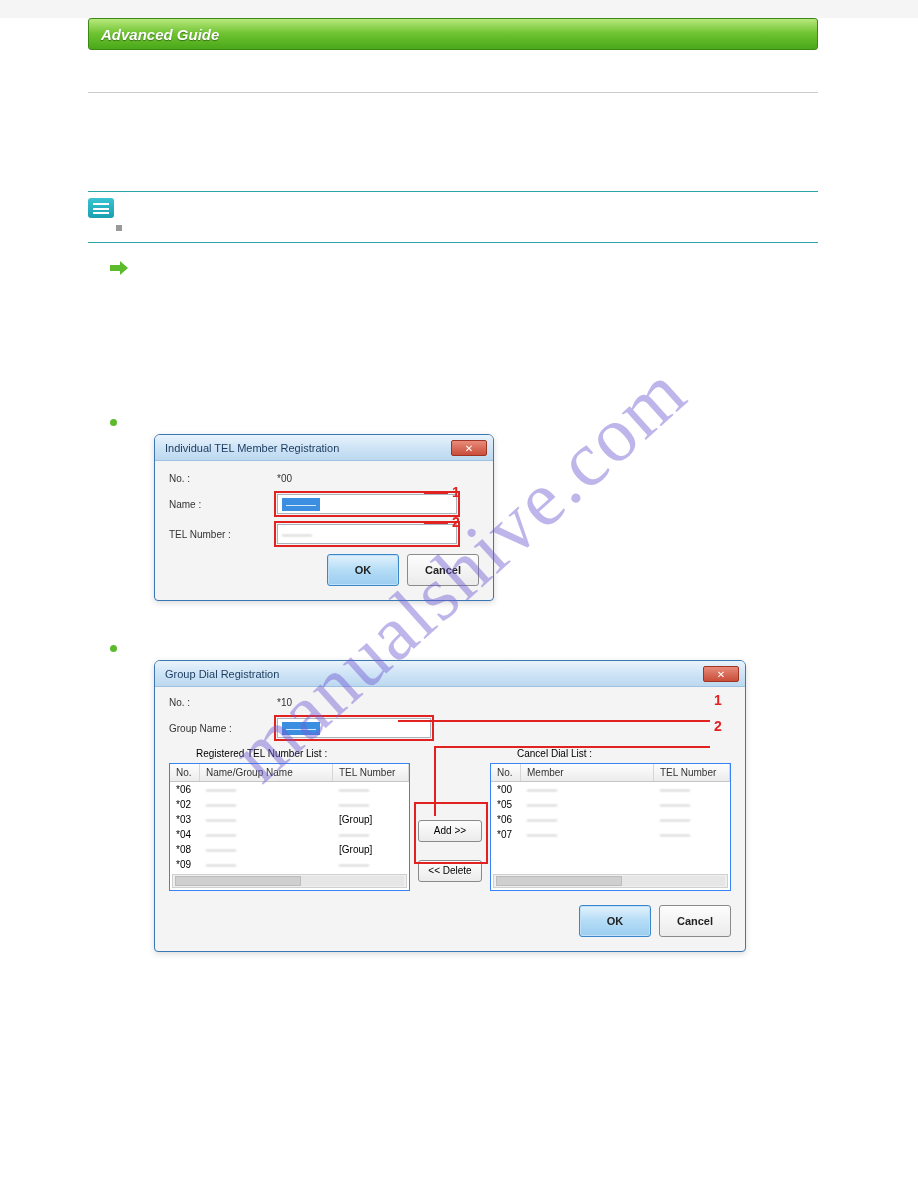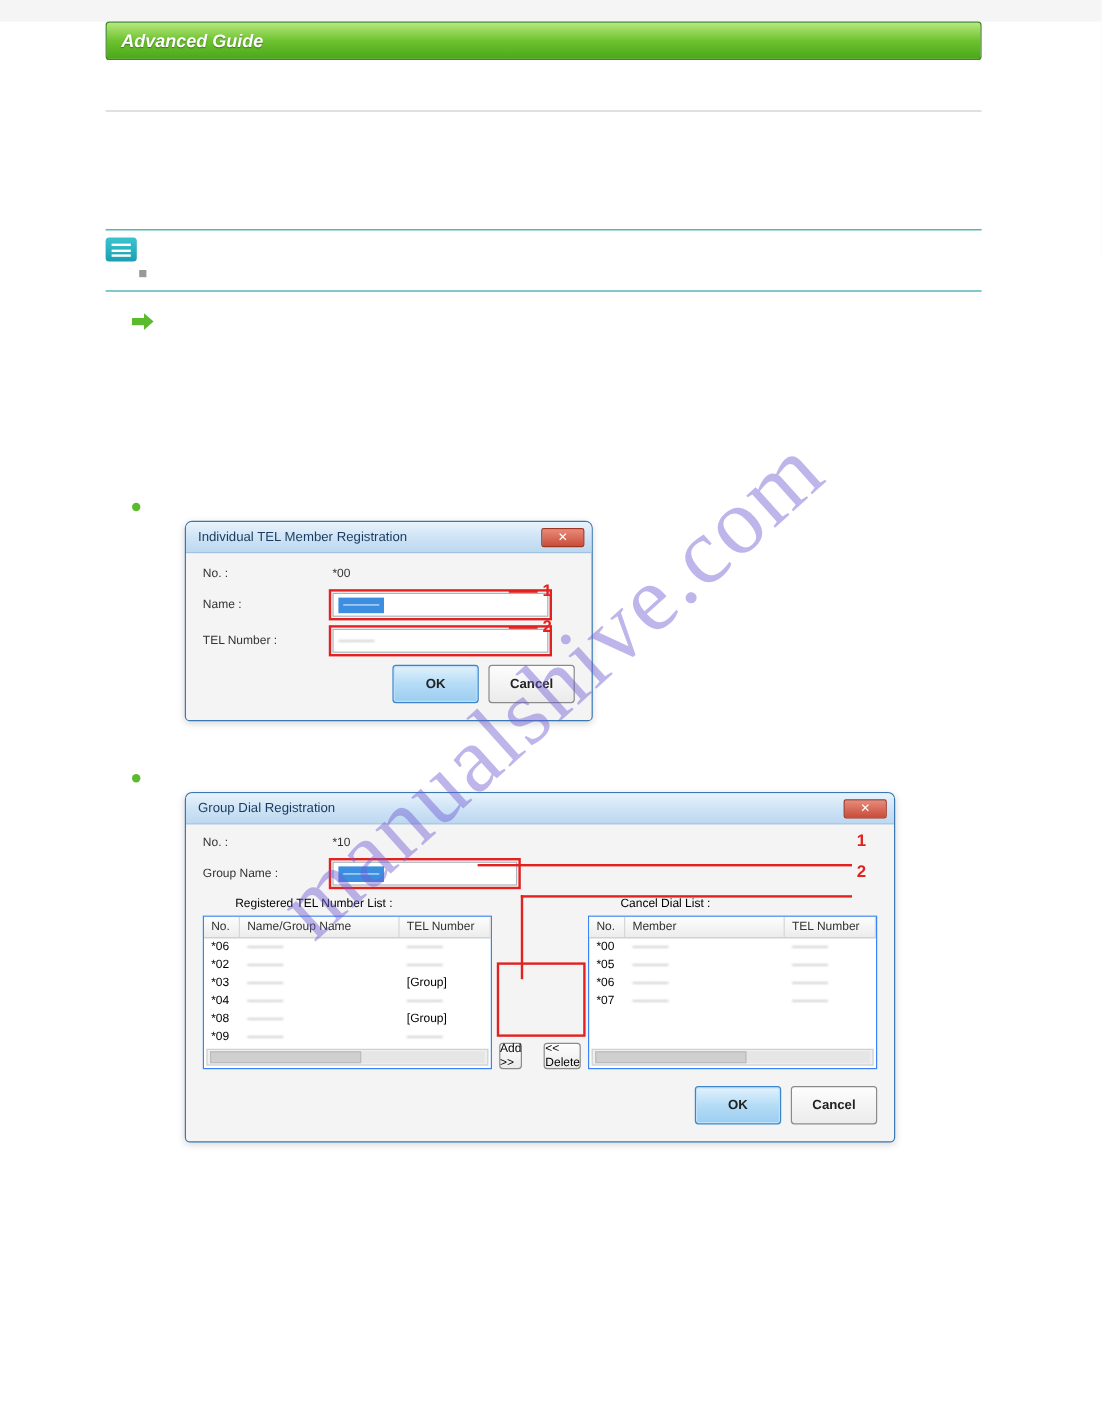--- a/index.html
+++ b/index.html
@@ -269,21 +269,21 @@
     padding: 10px 14px 14px 14px;
     font-size: 10px;
     position: relative;
   }
   .list-panels {
     display: flex;
     gap: 8px;
     margin-top: 10px;
   }
   .list-col { flex: 1; }
-  .mid-col { width: 64px; display: flex; flex-direction: row; justify-content: center; align-items: flex-end; gap: 18px; padding-top: 62px; }
+  .mid-col { width: 64px; display: flex; flex-direction: column; justify-content: center; align-items: center; gap: 18px; padding-top: 62px; }
   .list-label { font-size: 10px; margin-bottom: 4px; margin-left: 27px; }
   .list-box {
     background: #fff;
     border: 1px solid #3b82f6;
     height: 128px;
     overflow: hidden;
     position: relative;
   }
   .list-head {
     display: flex;

